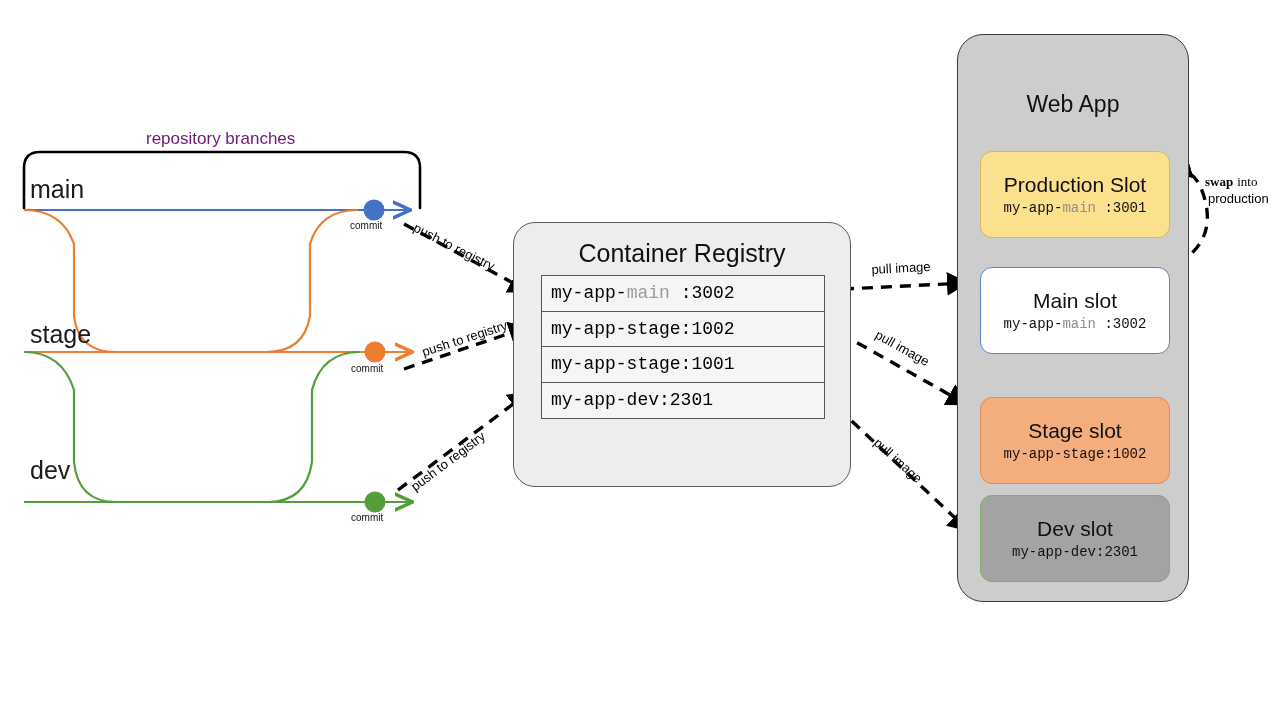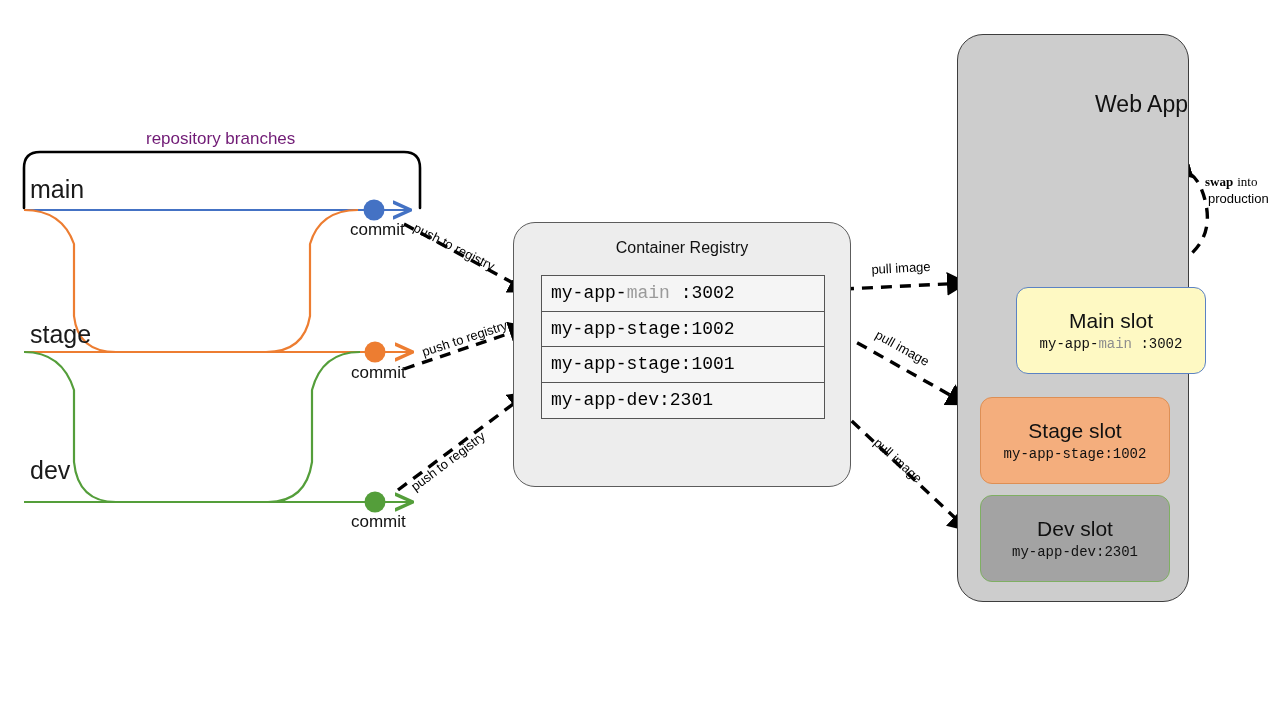--- a/index.html
+++ b/index.html
@@ -5,51 +5,51 @@
   html,body{margin:0;padding:0;background:#ffffff;}
   body{width:1280px;height:720px;overflow:hidden;font-family:"Liberation Sans",sans-serif;color:#000;}
   #stage{position:relative;width:1280px;height:720px;}
   svg.layer{position:absolute;left:0;top:0;width:1280px;height:720px;}
 
   .txt{position:absolute;white-space:nowrap;}
   .mono{font-family:"Liberation Mono",monospace;}
 
   
   .branch-label{font-size:25px;color:#1a1a1a;}
-  .commit-label{font-size:17px;color:#111;}
+  .commit-label{font-size:10px;color:#111;}
   .bracket-label{font-size:17px;color:#701a75;}
 
   
   .edge-label{font-size:13px;color:#000;}
   .edge-label.bold{font-weight:bold;}
 
   
   #registry{position:absolute;left:513px;top:222px;width:338px;height:265px;
     background:#ededed;border:1.4px solid #5c5c5c;border-radius:22px;box-sizing:border-box;}
   #registry .title{position:absolute;top:16px;left:0;width:100%;text-align:center;
-    font-size:16px;color:#111;}
+    font-size:25px;color:#111;}
   #registry .rows{position:absolute;left:27px;top:52px;width:284px;
     border:1.4px solid #555;box-sizing:border-box;}
   #registry .row{height:35.5px;line-height:35.5px;padding-left:9px;font-size:18px;
     border-bottom:1.4px solid #555;background:#f5f5f5;box-sizing:border-box;}
   #registry .row:last-child{border-bottom:none;}
   #registry .row .dim{color:#9a9a9a;}
 
   
   #webapp{position:absolute;left:957px;top:34px;width:232px;height:568px;
     background:#cdcdcd;border:1.4px solid #3d3d3d;border-radius:26px;box-sizing:border-box;}
-  #webapp .title{position:absolute;top:56px;left:0;width:100%;text-align:right;
+  #webapp .title{position:absolute;top:56px;left:0;width:100%;text-align:center;
     font-size:23px;color:#111;}
   .slot{position:absolute;left:22px;width:190px;height:87px;border-radius:12px;
     box-sizing:border-box;display:flex;flex-direction:column;align-items:center;justify-content:center;}
   .slot .sname{font-size:21px;color:#111;line-height:1.15;}
   .slot .simg{font-size:14px;color:#111;margin-top:3px;}
   .slot .simg .dim{color:#8e8e8e;}
   #slot-prod{top:116px;background:#fbe08d;border:1.5px solid #d6b85e;}
-  #slot-main{top:252px;background:#fef9c3;border:1.5px solid #5b82c4;margin-left:36px;}
+  #slot-main{top:232px;background:#ffffff;border:1.5px solid #5b82c4;}
   #slot-stage{top:362px;background:#f4ae7d;border:1.5px solid #dd8f55;}
   #slot-dev{top:460px;background:#a3a3a3;border:1.5px solid #7faf63;}
 </style>
 </head>
 <body>
 
 <div id="stage">
 
   <svg class="layer" viewBox="0 0 1280 720">
     <defs>
@@ -163,20 +163,26 @@
       </div>
       <div class="row mono">
         <span>my-app-dev:2301</span>
       </div>
     </div>
   </div>
 
   <div id="webapp">
     <div class="title">Web App</div>
 
+    <div class="slot" id="slot-prod">
+      <div class="sname">Production Slot</div>
+      <div class="simg mono">
+        <span>my-app-</span><span class="dim">main</span><span>  :3001</span>
+      </div>
+    </div>
 
     <div class="slot" id="slot-main">
       <div class="sname">Main slot</div>
       <div class="simg mono">
         <span>my-app-</span><span class="dim">main</span><span> :3002</span>
       </div>
     </div>
 
     <div class="slot" id="slot-stage">
       <div class="sname">Stage slot</div>

